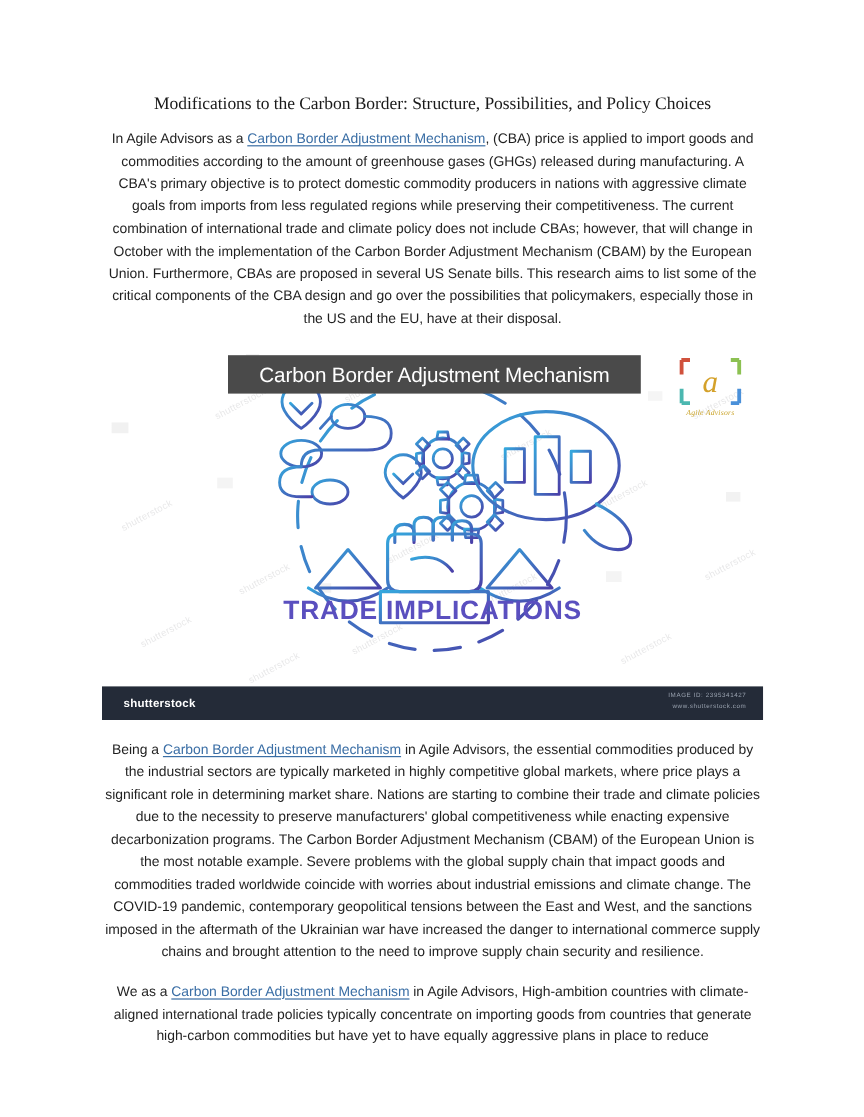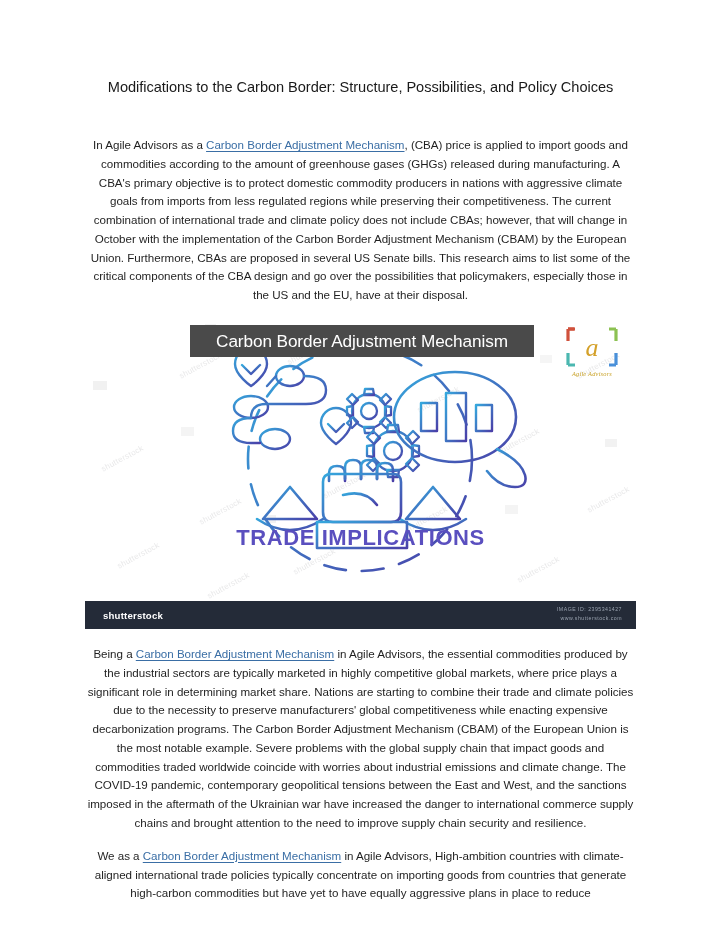--- a/index.html
+++ b/index.html
@@ -24,24 +24,25 @@
   .content {
     position: absolute;
     left: 85px;
     top: 78px;
     width: 551px;
   }
   .doc-title {
     font-size: 14.6px;
     font-weight: 400;
     color: #1a1a1a;
-    margin: 0 0 39px 0;
+    margin: 0 0 10px 0;
     text-align: center;
     letter-spacing: -0.05px;
     line-height: 1.3;
+    font-family: Liberation Serif, serif;
   }
   p.body-text {
     font-size: 11.6px;
     line-height: 1.62;
     color: #1f1f1f;
     margin: 0 0 14px 0;
     text-align: center;
     letter-spacing: -0.02px;
   }
   a.inline-link {

